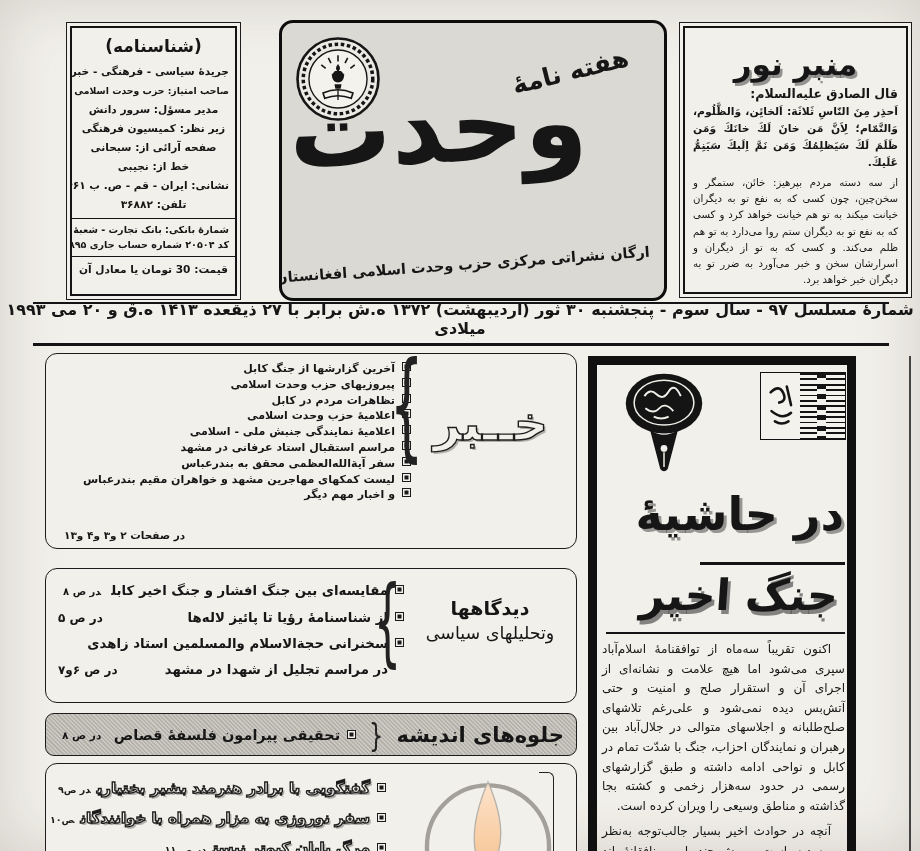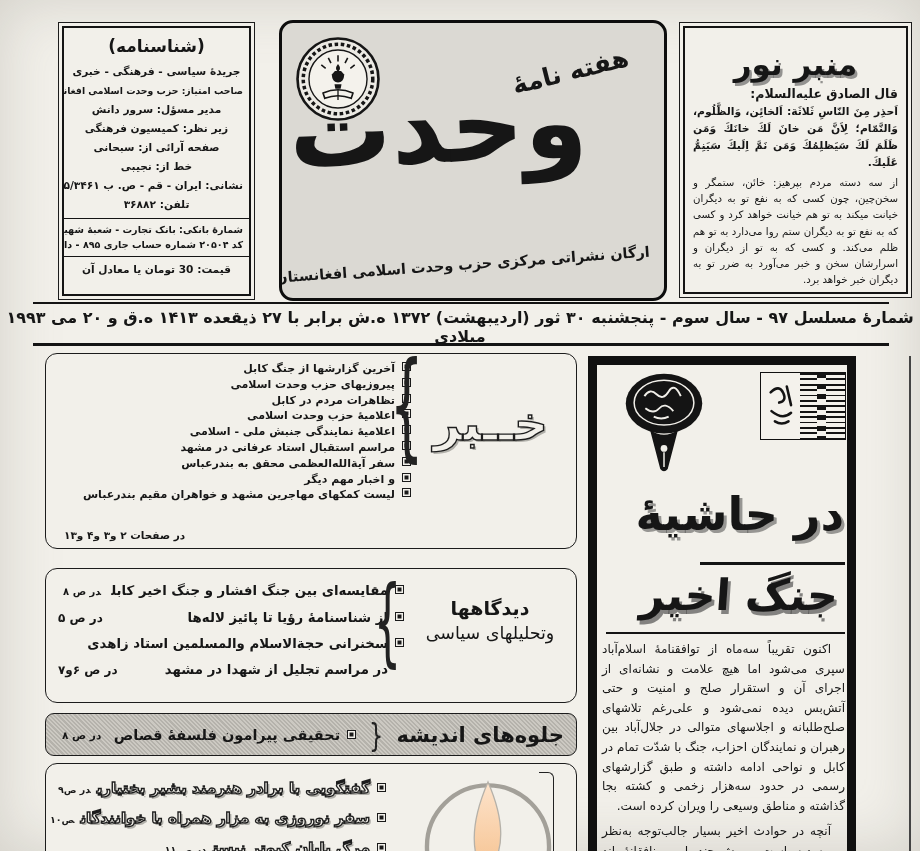--- a/index.html
+++ b/index.html
@@ -7,21 +7,21 @@
   .page{
     position:relative;width:920px;height:851px;overflow:hidden;
     background:#f2f0ea;
     font-family:"DejaVu Sans",sans-serif;color:#161616;direction:rtl;
     box-shadow:inset 0 0 60px rgba(120,115,105,.25);
   }
   
   .dbox{position:absolute;border:1.5px solid #1c1c1c;padding:3px;box-sizing:border-box;background:#f2f0ea;}
   .dbox-in{border:2.5px solid #141414;width:100%;height:100%;box-sizing:border-box;overflow:hidden;}
   
-  .idbox{left:58px;top:22px;width:197px;height:278px;}
+  .idbox{left:66px;top:22px;width:175px;height:278px;}
   .idbox .dbox-in{padding:6px 6px 2px;text-align:center;}
   .id-title{font-size:17px;font-weight:bold;margin:2px 0 6px;}
   .id-line{font-size:10.6px;font-weight:bold;line-height:19px;white-space:nowrap;}
   .id-line.small{font-size:9.3px;}
   .id-sep{border-top:1.4px solid #141414;margin:4px -6px 3px;}
   .id-bank{font-size:9.6px;font-weight:bold;line-height:15px;white-space:nowrap;}
   
   .masthead{position:absolute;left:279px;top:20px;width:388px;height:281px;
     background:#dbd9d3;border:3.5px solid #0d0d0d;border-radius:14px;box-sizing:border-box;overflow:hidden;}
   .mh-weekly{position:absolute;top:34px;right:34px;font-size:25px;font-weight:bold;
@@ -35,21 +35,21 @@
   .minbar{left:679px;top:22px;width:233px;height:276px;}
   .minbar .dbox-in{padding:16px 8px;margin-left:24px;}
   .mn-title{text-align:center;font-size:31px;font-weight:bold;margin:2px 0 4px;
     text-shadow:2.5px 2.5px 0 rgba(70,70,70,.55);letter-spacing:1px;}
   .mn-intro{font-size:12.5px;font-weight:bold;margin:2px 0;}
   .mn-arabic{font-size:10.8px;font-weight:bold;line-height:17px;text-align:justify;margin:0 0 4px;}
   .mn-fa{font-size:10.2px;line-height:16.2px;text-align:justify;margin:0 0 3px;}
   .mn-att{font-size:9.8px;font-weight:bold;}
   
   .rule{position:absolute;background:#141414;}
-  .date-text{position:absolute;left:0;right:0;top:308px;text-align:center;
+  .date-text{position:absolute;left:0;right:0;top:300px;text-align:center;
     font-size:16px;font-weight:bold;letter-spacing:.2px;}
   
   .rbox{position:absolute;border:1.6px solid #1c1c1c;border-radius:12px;box-sizing:border-box;background:#f2f0ea;}
   
   .newsbox{left:45px;top:353px;width:532px;height:196px;}
   .news-items{position:absolute;top:7px;right:165px;left:14px;text-align:right;}
   .news-item{font-size:11px;font-weight:bold;line-height:15.8px;white-space:nowrap;}
   .sq{display:inline-block;width:7px;height:7px;border:1.1px solid #1a1a1a;
     box-shadow:inset 0 0 0 1.5px #f2f0ea,inset 0 0 0 3.5px #1a1a1a;
     vertical-align:1px;margin-left:7px;}
@@ -167,22 +167,22 @@
 
   <div class="rbox newsbox">
     <div class="news-items">
       <div class="news-item"><span class="sq"></span><span>آخرین گزارشها از جنگ کابل</span></div>
       <div class="news-item"><span class="sq"></span><span>پیروزیهای حزب وحدت اسلامی</span></div>
       <div class="news-item"><span class="sq"></span><span>تظاهرات مردم در کابل</span></div>
       <div class="news-item"><span class="sq"></span><span>اعلامیهٔ حزب وحدت اسلامی</span></div>
       <div class="news-item"><span class="sq"></span><span>اعلامیهٔ نمایندگی جنبش ملی - اسلامی</span></div>
       <div class="news-item"><span class="sq"></span><span>مراسم استقبال استاد عرفانی در مشهد</span></div>
       <div class="news-item"><span class="sq"></span><span>سفر آیة‌الله‌العظمی محقق به بندرعباس</span></div>
+      <div class="news-item"><span class="sq"></span><span>لیست کمکهای مهاجرین مشهد و خواهران مقیم بندرعباس</span></div>
       <div class="news-item"><span class="sq"></span><span>و اخبار مهم دیگر</span></div>
-      <div class="news-item"><span class="sq"></span><span>لیست کمکهای مهاجرین مشهد و خواهران مقیم بندرعباس</span></div>
     </div>
     <div class="brace news-brace">}</div>
     <div class="news-heading hollow">خــبر</div>
     <div class="pages-note">در صفحات ۲ و۳ و۴ و۱۳</div>
   </div>
 
   <div class="rbox viewsbox">
     <div class="views-items">
       <div class="views-item"><span class="sq"></span><span>مقایسه‌ای بین جنگ افشار و جنگ اخیر کابل</span><span class="pg">در ص ۸</span></div>
       <div class="views-item"><span class="pg-left">در ص ۵</span><span class="sq"></span><span>از شناسنامهٔ رؤیا تا پائیز لاله‌ها</span></div>

